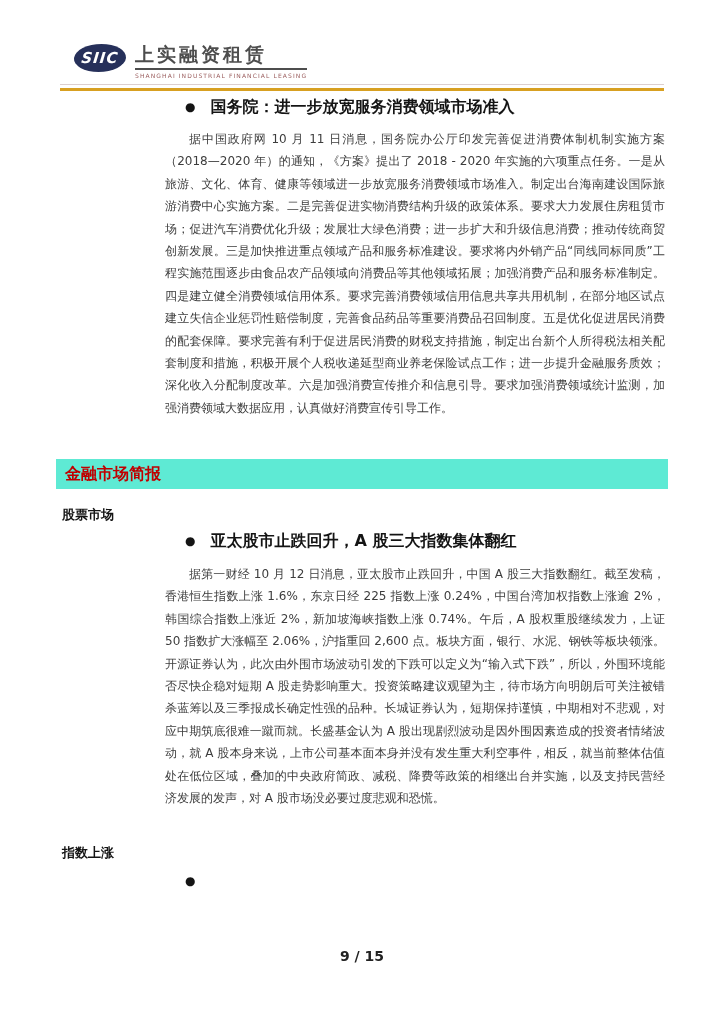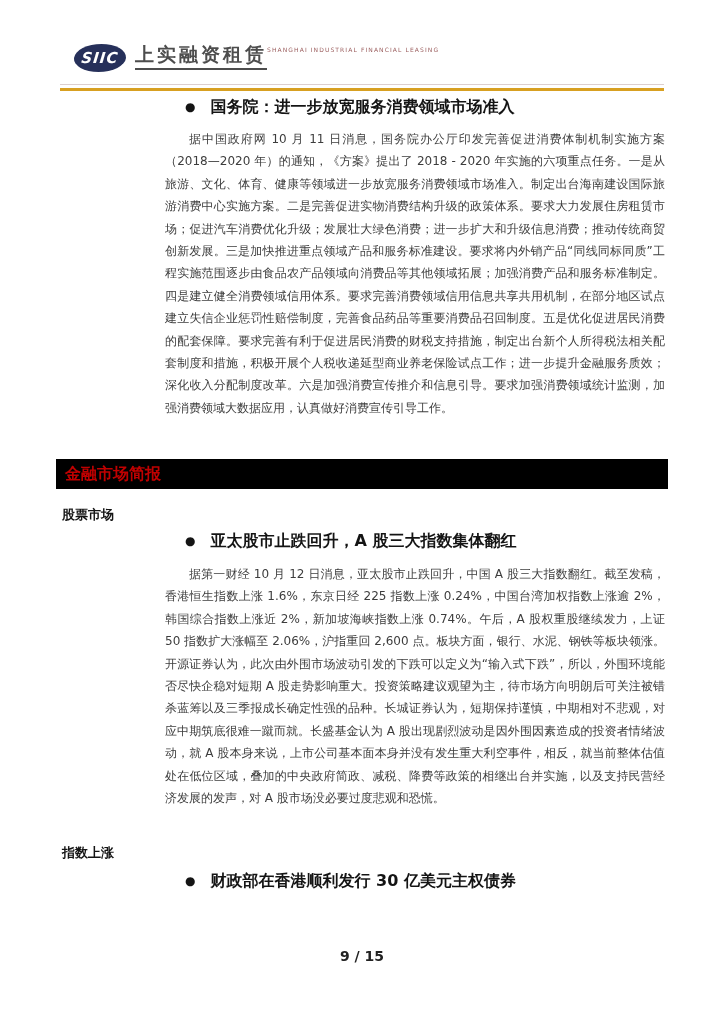--- a/index.html
+++ b/index.html
@@ -8,21 +8,21 @@
     font-family:"DejaVu Sans","Liberation Sans",sans-serif;color:#3a3a3a;
   }
   
   .logo{position:absolute;left:74px;top:44px;display:flex;align-items:flex-start;gap:9px;}
   .logo-mark{
     display:flex;align-items:center;justify-content:center;
     width:52px;height:28px;background:#26305a;border-radius:50%;
     color:#ffffff;font-style:italic;font-weight:bold;font-size:15px;letter-spacing:1px;
     transform:skewX(-6deg);
   }
-  .logo-text{display:flex;flex-direction:row;}
+  .logo-text{display:flex;flex-direction:column;}
   .logo-name{
     font-size:19px;font-weight:bold;color:#4d4d4d;letter-spacing:3px;
     border-bottom:2px solid #4d4d4d;padding-bottom:3px;line-height:1.1;
   }
   .logo-caption{font-size:6px;color:#9a5c5c;letter-spacing:1.1px;margin-top:2px;}
   .rule-thin{position:absolute;left:60px;top:84px;width:604px;height:1px;background:#dccfcf;}
   .rule-gold{position:absolute;left:60px;top:88px;width:604px;height:3px;}
   
   .article-heading{
     position:absolute;left:185px;width:480px;display:flex;gap:15px;
@@ -62,32 +62,31 @@
 
   <div class="rule-thin"></div>
   <div class="rule-gold" id="rule-gold" style="background: rgb(216, 160, 33);"></div>
 
   <div class="article-heading" style="top:97px;">
     <span class="bullet">●</span>
     <span>国务院：进一步放宽服务消费领域市场准入</span>
   </div>
   <div class="body-text" style="top:128px;">据中国政府网 10 月 11 日消息，国务院办公厅印发完善促进消费体制机制实施方案（2018—2020 年）的通知，《方案》提出了 2018 - 2020 年实施的六项重点任务。一是从旅游、文化、体育、健康等领域进一步放宽服务消费领域市场准入。制定出台海南建设国际旅游消费中心实施方案。二是完善促进实物消费结构升级的政策体系。要求大力发展住房租赁市场；促进汽车消费优化升级；发展壮大绿色消费；进一步扩大和升级信息消费；推动传统商贸创新发展。三是加快推进重点领域产品和服务标准建设。要求将内外销产品“同线同标同质”工程实施范围逐步由食品农产品领域向消费品等其他领域拓展；加强消费产品和服务标准制定。四是建立健全消费领域信用体系。要求完善消费领域信用信息共享共用机制，在部分地区试点建立失信企业惩罚性赔偿制度，完善食品药品等重要消费品召回制度。五是优化促进居民消费的配套保障。要求完善有利于促进居民消费的财税支持措施，制定出台新个人所得税法相关配套制度和措施，积极开展个人税收递延型商业养老保险试点工作；进一步提升金融服务质效；深化收入分配制度改革。六是加强消费宣传推介和信息引导。要求加强消费领域统计监测，加强消费领域大数据应用，认真做好消费宣传引导工作。</div>
 
-  <div class="banner" id="banner" style="background: #000000; color: rgb(192, 0, 0);">
+  <div class="banner" id="banner" style="background: #5eead4; color: rgb(192, 0, 0);">
     <span>金融市场简报</span>
   </div>
 
   <div class="section-title" style="top:506px;">股票市场</div>
   <div class="article-heading" style="top:531px;">
     <span class="bullet">●</span>
     <span>亚太股市止跌回升，A 股三大指数集体翻红</span>
   </div>
   <div class="body-text" style="top:563px;">据第一财经 10 月 12 日消息，亚太股市止跌回升，中国 A 股三大指数翻红。截至发稿，香港恒生指数上涨 1.6%，东京日经 225 指数上涨 0.24%，中国台湾加权指数上涨逾 2%，韩国综合指数上涨近 2%，新加坡海峡指数上涨 0.74%。午后，A 股权重股继续发力，上证 50 指数扩大涨幅至 2.06%，沪指重回 2,600 点。板块方面，银行、水泥、钢铁等板块领涨。开源证券认为，此次由外围市场波动引发的下跌可以定义为“输入式下跌”，所以，外围环境能否尽快企稳对短期 A 股走势影响重大。投资策略建议观望为主，待市场方向明朗后可关注被错杀蓝筹以及三季报成长确定性强的品种。长城证券认为，短期保持谨慎，中期相对不悲观，对应中期筑底很难一蹴而就。长盛基金认为 A 股出现剧烈波动是因外围因素造成的投资者情绪波动，就 A 股本身来说，上市公司基本面本身并没有发生重大利空事件，相反，就当前整体估值处在低位区域，叠加的中央政府简政、减税、降费等政策的相继出台并实施，以及支持民营经济发展的发声，对 A 股市场没必要过度悲观和恐慌。</div>
 
   <div class="section-title" style="top:844px;">指数上涨</div>
   <div class="article-heading" style="top:871px;">
     <span class="bullet">●</span>
-    <span>财政部在香港顺利发行 30 亿美元主权债券</span>
   </div>
 
   <div class="page-number">9 / 15</div>
 
 </div>
 
 </body></html>

